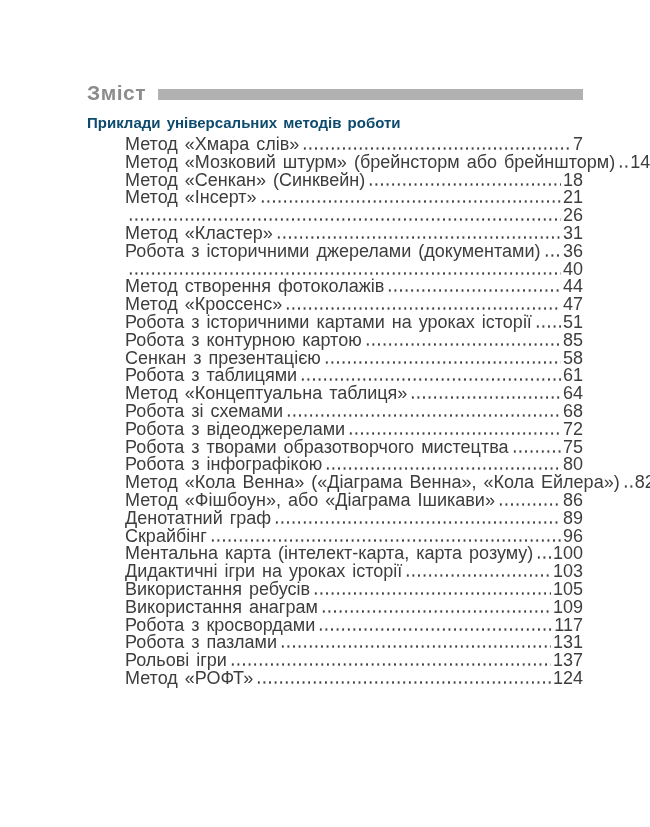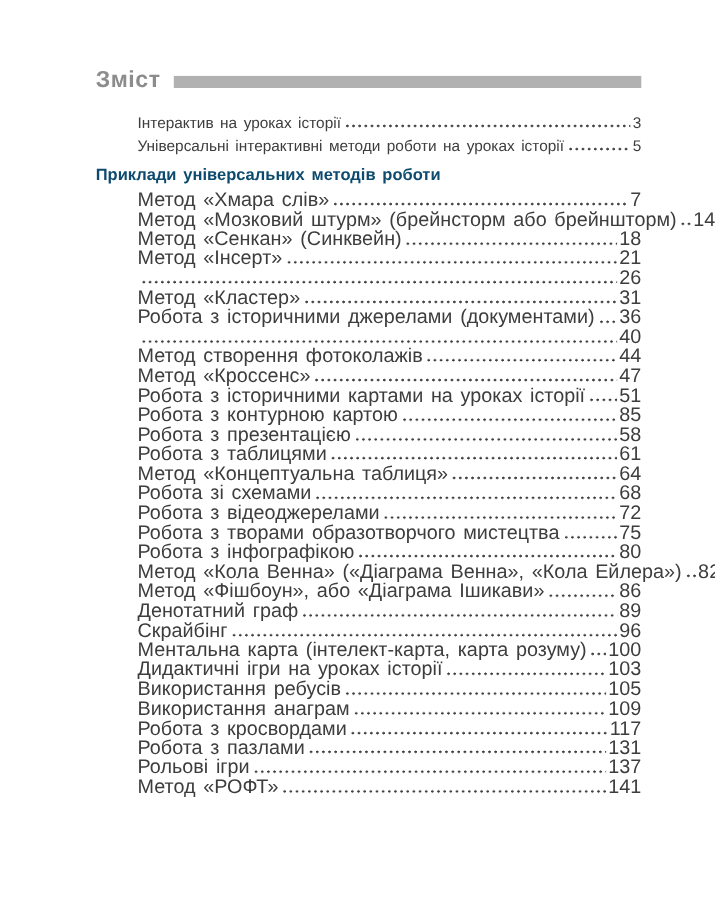--- a/index.html
+++ b/index.html
@@ -10,20 +10,21 @@
   .document-page {
     position: relative;
     width: 650px;
     height: 801px;
     background: #ffffff;
     font-family: "Liberation Sans", "DejaVu Sans", sans-serif;
     color: #3d3d3d;
     overflow: hidden;
     box-sizing: border-box;
     padding: 60px 67px 0 87px;
+    margin-top: 20px;
   }
   .header-row {
     display: flex;
     align-items: center;
     height: 26px;
   }
   .page-title {
     font-size: 21px;
     font-weight: bold;
     color: #8c8c8c;
@@ -85,219 +86,205 @@
 </head>
 <body>
 
 <div class="document-page">
 
   <div class="header-row">
     <span class="page-title">Зміст</span>
     <span class="title-rule-bar"></span>
   </div>
 
-  <div class="toc-intro-list">
-
-      <div class="toc-row">
-        <span class="toc-entry-label">Інтерактив на уроках історії</span>
-        <span class="dot-leader"></span>
-        <span class="toc-entry-page-number">3</span>
-      </div>
-
-      <div class="toc-row">
-        <span class="toc-entry-label">Універсальні інтерактивні методи роботи на уроках історії</span>
-        <span class="dot-leader"></span>
-        <span class="toc-entry-page-number">5</span>
+
+  <div class="toc-section-heading">Приклади універсальних методів роботи</div>
+
+  <div class="toc-entry-list">
+
+      <div class="toc-row">
+        <span class="toc-entry-label">Метод «Хмара слів»</span>
+        <span class="dot-leader"></span>
+        <span class="toc-entry-page-number">7</span>
+      </div>
+
+      <div class="toc-row">
+        <span class="toc-entry-label">Метод «Мозковий штурм» (брейнсторм або брейншторм)</span>
+        <span class="dot-leader"></span>
+        <span class="toc-entry-page-number">14</span>
+      </div>
+
+      <div class="toc-row">
+        <span class="toc-entry-label">Метод «Сенкан» (Синквейн)</span>
+        <span class="dot-leader"></span>
+        <span class="toc-entry-page-number">18</span>
+      </div>
+
+      <div class="toc-row">
+        <span class="toc-entry-label">Метод «Інсерт»</span>
+        <span class="dot-leader"></span>
+        <span class="toc-entry-page-number">21</span>
+      </div>
+
+      <div class="toc-row">
+        <span class="dot-leader"></span>
+        <span class="toc-entry-page-number">26</span>
+      </div>
+
+      <div class="toc-row">
+        <span class="toc-entry-label">Метод «Кластер»</span>
+        <span class="dot-leader"></span>
+        <span class="toc-entry-page-number">31</span>
+      </div>
+
+      <div class="toc-row">
+        <span class="toc-entry-label">Робота з історичними джерелами (документами)</span>
+        <span class="dot-leader"></span>
+        <span class="toc-entry-page-number">36</span>
+      </div>
+
+      <div class="toc-row">
+        <span class="dot-leader"></span>
+        <span class="toc-entry-page-number">40</span>
+      </div>
+
+      <div class="toc-row">
+        <span class="toc-entry-label">Метод створення фотоколажів</span>
+        <span class="dot-leader"></span>
+        <span class="toc-entry-page-number">44</span>
+      </div>
+
+      <div class="toc-row">
+        <span class="toc-entry-label">Метод «Кроссенс»</span>
+        <span class="dot-leader"></span>
+        <span class="toc-entry-page-number">47</span>
+      </div>
+
+      <div class="toc-row">
+        <span class="toc-entry-label">Робота з історичними картами на уроках історії</span>
+        <span class="dot-leader"></span>
+        <span class="toc-entry-page-number">51</span>
+      </div>
+
+      <div class="toc-row">
+        <span class="toc-entry-label">Робота з контурною картою</span>
+        <span class="dot-leader"></span>
+        <span class="toc-entry-page-number">85</span>
+      </div>
+
+      <div class="toc-row">
+        <span class="toc-entry-label">Сенкан з презентацією</span>
+        <span class="dot-leader"></span>
+        <span class="toc-entry-page-number">58</span>
+      </div>
+
+      <div class="toc-row">
+        <span class="toc-entry-label">Робота з таблицями</span>
+        <span class="dot-leader"></span>
+        <span class="toc-entry-page-number">61</span>
+      </div>
+
+      <div class="toc-row">
+        <span class="toc-entry-label">Метод «Концептуальна таблиця»</span>
+        <span class="dot-leader"></span>
+        <span class="toc-entry-page-number">64</span>
+      </div>
+
+      <div class="toc-row">
+        <span class="toc-entry-label">Робота зі схемами</span>
+        <span class="dot-leader"></span>
+        <span class="toc-entry-page-number">68</span>
+      </div>
+
+      <div class="toc-row">
+        <span class="toc-entry-label">Робота з відеоджерелами</span>
+        <span class="dot-leader"></span>
+        <span class="toc-entry-page-number">72</span>
+      </div>
+
+      <div class="toc-row">
+        <span class="toc-entry-label">Робота з творами образотворчого мистецтва</span>
+        <span class="dot-leader"></span>
+        <span class="toc-entry-page-number">75</span>
+      </div>
+
+      <div class="toc-row">
+        <span class="toc-entry-label">Робота з інфографікою</span>
+        <span class="dot-leader"></span>
+        <span class="toc-entry-page-number">80</span>
+      </div>
+
+      <div class="toc-row">
+        <span class="toc-entry-label">Метод «Кола Венна» («Діаграма Венна», «Кола Ейлера»)</span>
+        <span class="dot-leader"></span>
+        <span class="toc-entry-page-number">82</span>
+      </div>
+
+      <div class="toc-row">
+        <span class="toc-entry-label">Метод «Фішбоун», або «Діаграма Ішикави»</span>
+        <span class="dot-leader"></span>
+        <span class="toc-entry-page-number">86</span>
+      </div>
+
+      <div class="toc-row">
+        <span class="toc-entry-label">Денотатний граф</span>
+        <span class="dot-leader"></span>
+        <span class="toc-entry-page-number">89</span>
+      </div>
+
+
+      <div class="toc-row">
+        <span class="toc-entry-label">Скрайбінг</span>
+        <span class="dot-leader"></span>
+        <span class="toc-entry-page-number">96</span>
+      </div>
+
+      <div class="toc-row">
+        <span class="toc-entry-label">Ментальна карта (інтелект-карта, карта розуму)</span>
+        <span class="dot-leader"></span>
+        <span class="toc-entry-page-number">100</span>
+      </div>
+
+      <div class="toc-row">
+        <span class="toc-entry-label">Дидактичні ігри на уроках історії</span>
+        <span class="dot-leader"></span>
+        <span class="toc-entry-page-number">103</span>
+      </div>
+
+      <div class="toc-row">
+        <span class="toc-entry-label">Використання ребусів</span>
+        <span class="dot-leader"></span>
+        <span class="toc-entry-page-number">105</span>
+      </div>
+
+      <div class="toc-row">
+        <span class="toc-entry-label">Використання анаграм</span>
+        <span class="dot-leader"></span>
+        <span class="toc-entry-page-number">109</span>
+      </div>
+
+
+      <div class="toc-row">
+        <span class="toc-entry-label">Робота з кросвордами</span>
+        <span class="dot-leader"></span>
+        <span class="toc-entry-page-number">117</span>
+      </div>
+
+      <div class="toc-row">
+        <span class="toc-entry-label">Робота з пазлами</span>
+        <span class="dot-leader"></span>
+        <span class="toc-entry-page-number">131</span>
+      </div>
+
+      <div class="toc-row">
+        <span class="toc-entry-label">Рольові ігри</span>
+        <span class="dot-leader"></span>
+        <span class="toc-entry-page-number">137</span>
+      </div>
+
+      <div class="toc-row">
+        <span class="toc-entry-label">Метод «РОФТ»</span>
+        <span class="dot-leader"></span>
+        <span class="toc-entry-page-number">124</span>
       </div>
     </div>
 
-  <div class="toc-section-heading">Приклади універсальних методів роботи</div>
-
-  <div class="toc-entry-list">
-
-      <div class="toc-row">
-        <span class="toc-entry-label">Метод «Хмара слів»</span>
-        <span class="dot-leader"></span>
-        <span class="toc-entry-page-number">7</span>
-      </div>
-
-      <div class="toc-row">
-        <span class="toc-entry-label">Метод «Мозковий штурм» (брейнсторм або брейншторм)</span>
-        <span class="dot-leader"></span>
-        <span class="toc-entry-page-number">14</span>
-      </div>
-
-      <div class="toc-row">
-        <span class="toc-entry-label">Метод «Сенкан» (Синквейн)</span>
-        <span class="dot-leader"></span>
-        <span class="toc-entry-page-number">18</span>
-      </div>
-
-      <div class="toc-row">
-        <span class="toc-entry-label">Метод «Інсерт»</span>
-        <span class="dot-leader"></span>
-        <span class="toc-entry-page-number">21</span>
-      </div>
-
-      <div class="toc-row">
-        <span class="dot-leader"></span>
-        <span class="toc-entry-page-number">26</span>
-      </div>
-
-      <div class="toc-row">
-        <span class="toc-entry-label">Метод «Кластер»</span>
-        <span class="dot-leader"></span>
-        <span class="toc-entry-page-number">31</span>
-      </div>
-
-      <div class="toc-row">
-        <span class="toc-entry-label">Робота з історичними джерелами (документами)</span>
-        <span class="dot-leader"></span>
-        <span class="toc-entry-page-number">36</span>
-      </div>
-
-      <div class="toc-row">
-        <span class="dot-leader"></span>
-        <span class="toc-entry-page-number">40</span>
-      </div>
-
-      <div class="toc-row">
-        <span class="toc-entry-label">Метод створення фотоколажів</span>
-        <span class="dot-leader"></span>
-        <span class="toc-entry-page-number">44</span>
-      </div>
-
-      <div class="toc-row">
-        <span class="toc-entry-label">Метод «Кроссенс»</span>
-        <span class="dot-leader"></span>
-        <span class="toc-entry-page-number">47</span>
-      </div>
-
-      <div class="toc-row">
-        <span class="toc-entry-label">Робота з історичними картами на уроках історії</span>
-        <span class="dot-leader"></span>
-        <span class="toc-entry-page-number">51</span>
-      </div>
-
-      <div class="toc-row">
-        <span class="toc-entry-label">Робота з контурною картою</span>
-        <span class="dot-leader"></span>
-        <span class="toc-entry-page-number">85</span>
-      </div>
-
-      <div class="toc-row">
-        <span class="toc-entry-label">Робота з презентацією</span>
-        <span class="dot-leader"></span>
-        <span class="toc-entry-page-number">58</span>
-      </div>
-
-      <div class="toc-row">
-        <span class="toc-entry-label">Робота з таблицями</span>
-        <span class="dot-leader"></span>
-        <span class="toc-entry-page-number">61</span>
-      </div>
-
-      <div class="toc-row">
-        <span class="toc-entry-label">Метод «Концептуальна таблиця»</span>
-        <span class="dot-leader"></span>
-        <span class="toc-entry-page-number">64</span>
-      </div>
-
-      <div class="toc-row">
-        <span class="toc-entry-label">Робота зі схемами</span>
-        <span class="dot-leader"></span>
-        <span class="toc-entry-page-number">68</span>
-      </div>
-
-      <div class="toc-row">
-        <span class="toc-entry-label">Робота з відеоджерелами</span>
-        <span class="dot-leader"></span>
-        <span class="toc-entry-page-number">72</span>
-      </div>
-
-      <div class="toc-row">
-        <span class="toc-entry-label">Робота з творами образотворчого мистецтва</span>
-        <span class="dot-leader"></span>
-        <span class="toc-entry-page-number">75</span>
-      </div>
-
-      <div class="toc-row">
-        <span class="toc-entry-label">Робота з інфографікою</span>
-        <span class="dot-leader"></span>
-        <span class="toc-entry-page-number">80</span>
-      </div>
-
-      <div class="toc-row">
-        <span class="toc-entry-label">Метод «Кола Венна» («Діаграма Венна», «Кола Ейлера»)</span>
-        <span class="dot-leader"></span>
-        <span class="toc-entry-page-number">82</span>
-      </div>
-
-      <div class="toc-row">
-        <span class="toc-entry-label">Метод «Фішбоун», або «Діаграма Ішикави»</span>
-        <span class="dot-leader"></span>
-        <span class="toc-entry-page-number">86</span>
-      </div>
-
-      <div class="toc-row">
-        <span class="toc-entry-label">Денотатний граф</span>
-        <span class="dot-leader"></span>
-        <span class="toc-entry-page-number">89</span>
-      </div>
-
-
-      <div class="toc-row">
-        <span class="toc-entry-label">Скрайбінг</span>
-        <span class="dot-leader"></span>
-        <span class="toc-entry-page-number">96</span>
-      </div>
-
-      <div class="toc-row">
-        <span class="toc-entry-label">Ментальна карта (інтелект-карта, карта розуму)</span>
-        <span class="dot-leader"></span>
-        <span class="toc-entry-page-number">100</span>
-      </div>
-
-      <div class="toc-row">
-        <span class="toc-entry-label">Дидактичні ігри на уроках історії</span>
-        <span class="dot-leader"></span>
-        <span class="toc-entry-page-number">103</span>
-      </div>
-
-      <div class="toc-row">
-        <span class="toc-entry-label">Використання ребусів</span>
-        <span class="dot-leader"></span>
-        <span class="toc-entry-page-number">105</span>
-      </div>
-
-      <div class="toc-row">
-        <span class="toc-entry-label">Використання анаграм</span>
-        <span class="dot-leader"></span>
-        <span class="toc-entry-page-number">109</span>
-      </div>
-
-
-      <div class="toc-row">
-        <span class="toc-entry-label">Робота з кросвордами</span>
-        <span class="dot-leader"></span>
-        <span class="toc-entry-page-number">117</span>
-      </div>
-
-      <div class="toc-row">
-        <span class="toc-entry-label">Робота з пазлами</span>
-        <span class="dot-leader"></span>
-        <span class="toc-entry-page-number">131</span>
-      </div>
-
-      <div class="toc-row">
-        <span class="toc-entry-label">Рольові ігри</span>
-        <span class="dot-leader"></span>
-        <span class="toc-entry-page-number">137</span>
-      </div>
-
-      <div class="toc-row">
-        <span class="toc-entry-label">Метод «РОФТ»</span>
-        <span class="dot-leader"></span>
-        <span class="toc-entry-page-number">141</span>
-      </div>
-    </div>
-
 </div>
 
 </body></html>

